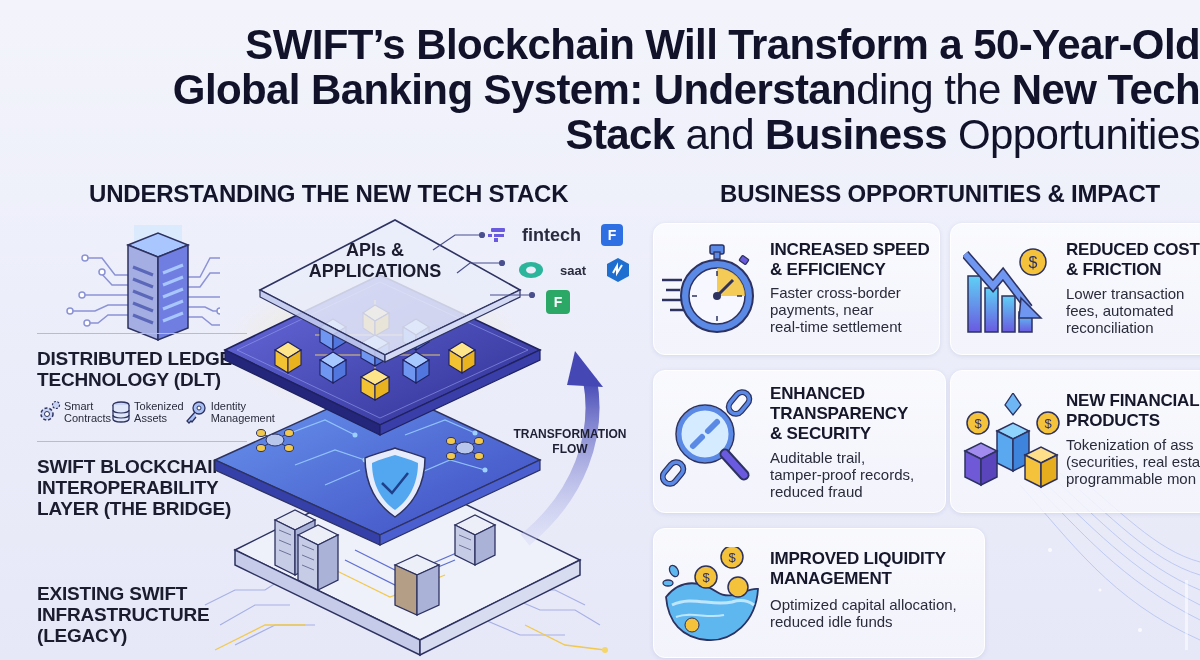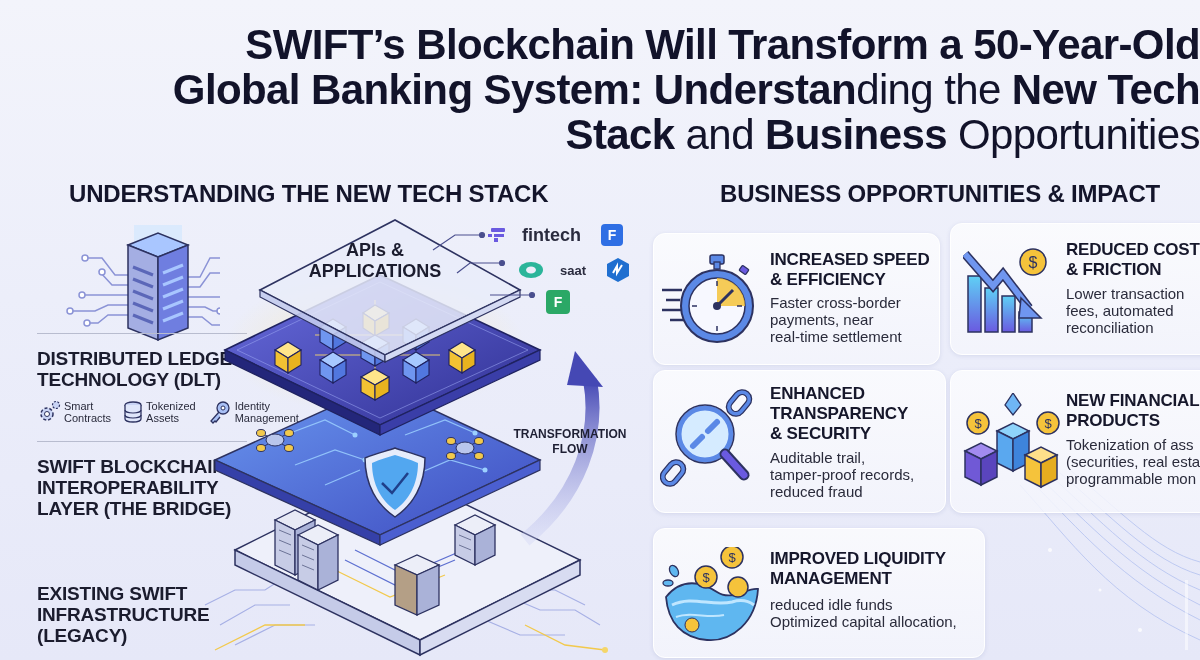--- a/index.html
+++ b/index.html
@@ -14,32 +14,32 @@
     position: absolute; left: 0; top: 22px; width: 1200px;
     text-align: right; font-weight: 700; font-size: 42px; line-height: 45px;
     letter-spacing: -0.6px; color: #12132a;
     font-family: "Liberation Sans", sans-serif;
   }
   .title .light { font-weight: 400; }
   .sec-head {
     position: absolute; top: 180px; font-weight: 700; font-size: 24px;
     letter-spacing: -0.2px; color: #14152b;
   }
-  .sec-left { left: 69px; }
+  .sec-left { left: 89px; }
   .sec-right { left: 720px; }
 
   
   .layer-label {
     position: absolute; left: 37px; font-weight: 700; font-size: 19px;
     line-height: 21px; color: #1b1c2e; letter-spacing: -0.2px;
   }
   .divider {
     position: absolute; left: 37px; width: 210px; height: 1px; background: #b8bccf;
   }
-  .dlt-feats { position: absolute; left: 37px; top: 400px; display: flex; gap: 12px; }
+  .dlt-feats { position: absolute; left: 37px; top: 400px; display: flex; gap: 0; }
   .feat { display: flex; align-items: center; gap: 3px; font-size: 11px; line-height: 12px; color: #2a2b3c; }
   .feat svg { flex: none; }
   .api-label {
     position: absolute; left: 305px; top: 240px; width: 140px; text-align: center;
     font-weight: 700; font-size: 18px; line-height: 21px; color: #1b1c2e;
   }
   .partners { position: absolute; left: 466px; top: 222px; }
   .partner-row { position: absolute; display: flex; align-items: center; gap: 16px; white-space: nowrap; }
   .fintech-word { font-size: 18px; font-weight: 700; color: #2a2b3e; }
   .saat-word { font-size: 13px; font-weight: 700; color: #2a2b3e; }
@@ -398,21 +398,21 @@
       <path d="M30 15 C 80 70, 120 130, 210 170"></path>
   </g>
   <g fill="#ffffff" opacity="0.8">
       <circle cx="60" cy="80" r="2"></circle>
       <circle cx="110" cy="120" r="1.5"></circle>
       <circle cx="150" cy="160" r="2"></circle>
     </g>
   <rect x="195" y="110" width="3" height="70" fill="#ffffff" opacity="0.5"></rect>
 </svg>
 
-<div class="card" style="left:653px;top:233px;width:287px;height:132px">
+<div class="card" style="left:653px;top:223px;width:287px;height:132px">
   <svg class="icon" style="left:6px;top:14px" width="100" height="100" viewBox="0 0 100 100">
     <g stroke="#2d3260" stroke-width="2.5">
         <line x1="2" y1="42" x2="22" y2="42"></line>
         <line x1="6" y1="52" x2="20" y2="52"></line>
         <line x1="2" y1="62" x2="22" y2="62"></line>
         <line x1="10" y1="72" x2="24" y2="72"></line>
       </g>
     <rect x="50" y="7" width="14" height="9" rx="2" fill="#5b89e6" stroke="#2d3260" stroke-width="1.5"></rect>
     <rect x="54" y="14" width="6" height="7" fill="#5b89e6" stroke="#2d3260" stroke-width="1.3"></rect>
     <rect x="80" y="19" width="8" height="6" rx="1" fill="#6a5ae0" stroke="#2d3260" stroke-width="1.3" transform="rotate(35 84 22)"></rect>
@@ -539,16 +539,16 @@
     <circle cx="44" cy="30" r="11" fill="#f5c33b" stroke="#2d3260" stroke-width="1.5"></circle>
       <text x="44" y="35" text-anchor="middle" font-family="Liberation Sans, sans-serif" font-size="13" fill="#2d3260">$</text>
     <circle cx="76" cy="40" r="10" fill="#f5c33b" stroke="#2d3260" stroke-width="1.5"></circle>
     <circle cx="30" cy="78" r="7" fill="#f5c33b" stroke="#2d3260" stroke-width="1"></circle>
   </svg>
   <div class="ct" style="left:116px;top:20px">
       <div>IMPROVED LIQUIDITY</div>
       <div>MANAGEMENT</div>
     </div>
   <div class="cd" style="left:116px;top:67px">
+      <div>Optimized capital allocation,</div>
       <div>reduced idle funds</div>
-      <div>Optimized capital allocation,</div>
     </div>
 </div>
 
 </body></html>

